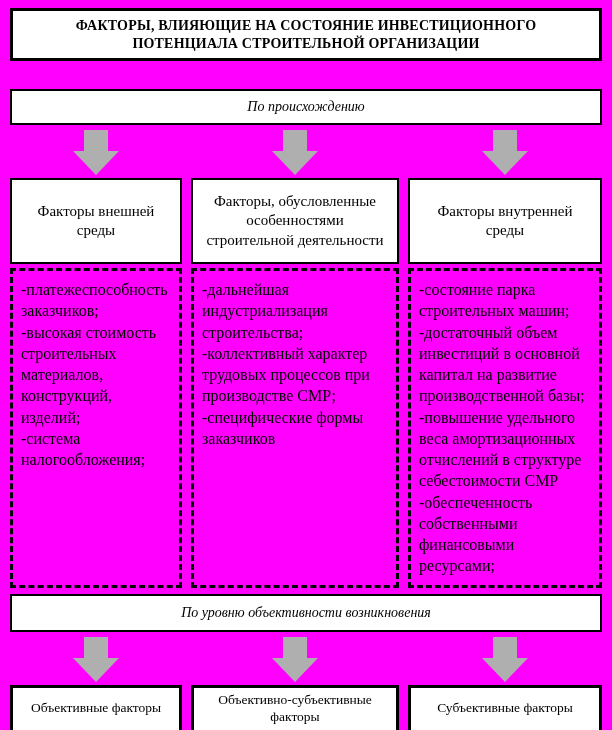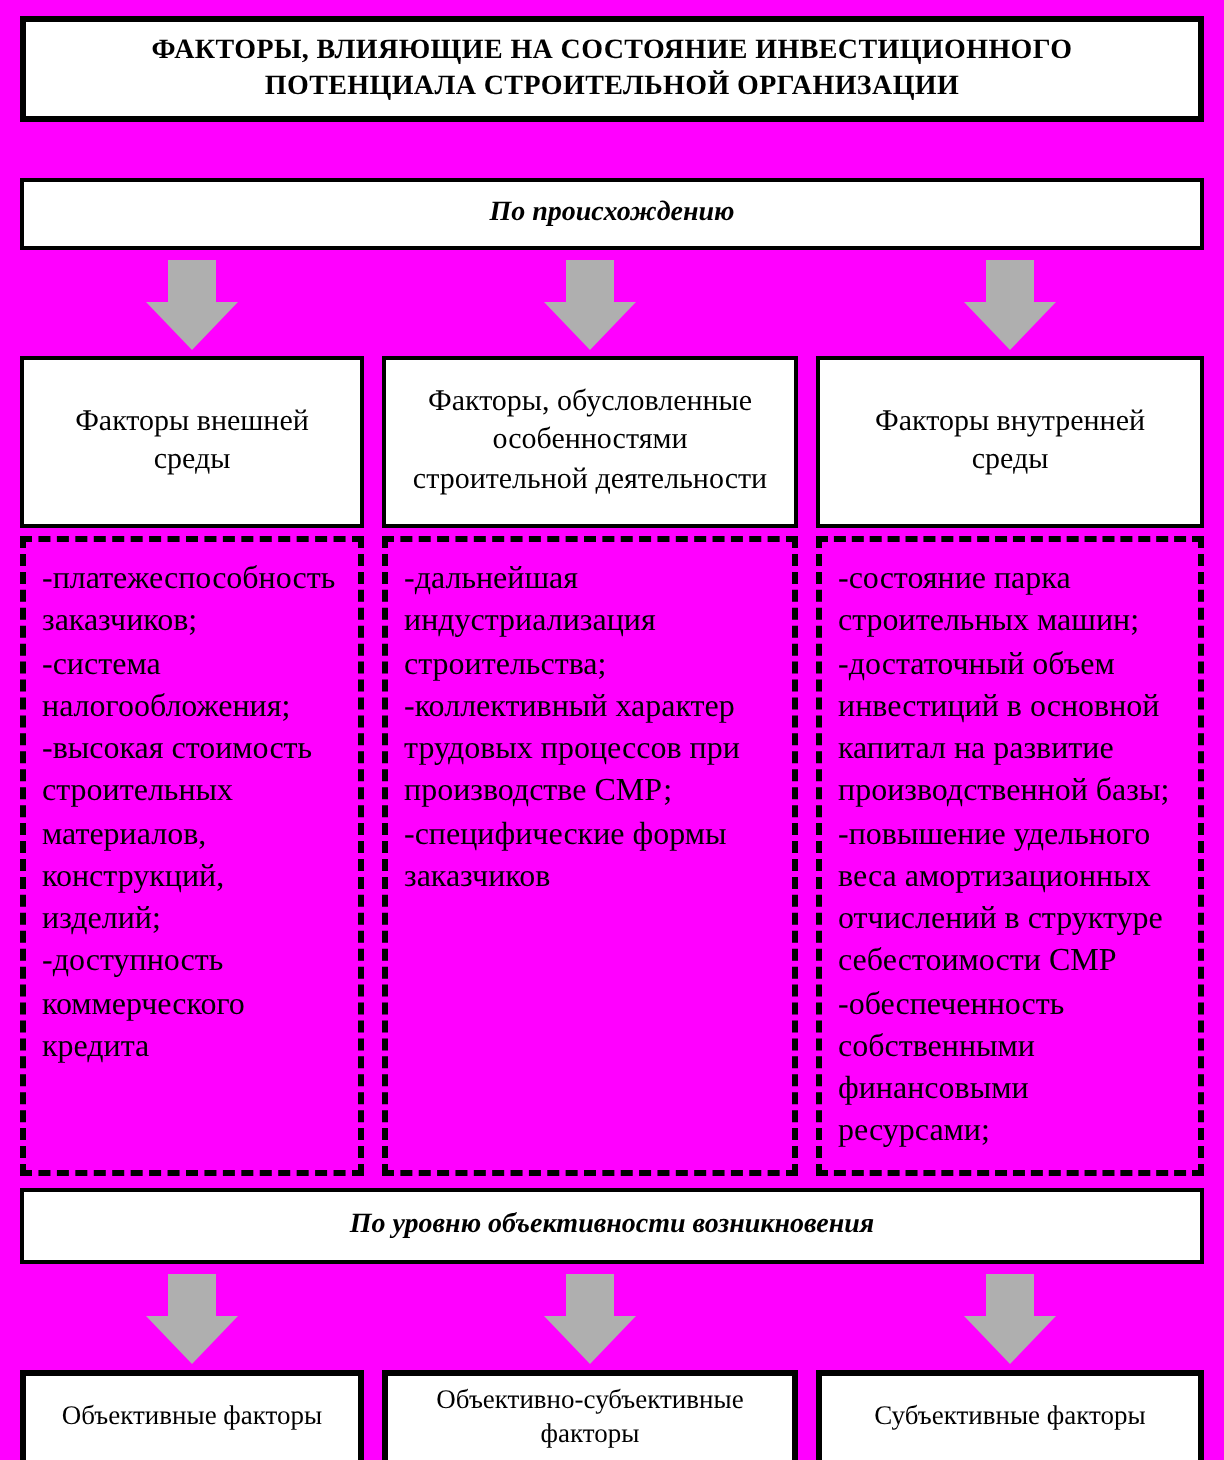--- a/index.html
+++ b/index.html
@@ -33,21 +33,21 @@
     font-size: 14px;
     line-height: 1.25;
     letter-spacing: 0.2px;
   }
   .band {
     min-height: 36px;
     display: flex;
     align-items: center;
     justify-content: center;
     text-align: center;
-    font-weight: bold;
+    font-weight: normal;
     font-style: italic;
     font-size: 14px;
     padding: 4px 8px;
   }
   .cols {
     display: grid;
     grid-template-columns: 172px 208px 194px;
     column-gap: 9px;
   }
   .arrow-row { margin: 5px 0 3px 0; }
@@ -137,23 +137,22 @@
       <span>Факторы, обусловленные особенностями строительной деятельности</span>
     </div>
     <div class="box heading-box">
       <span>Факторы внутренней среды</span>
     </div>
   </div>
 
   <div class="cols lists">
     <div class="dashed-box">
       <div class="li">-платежеспособность заказчиков;</div>
+      <div class="li">-высокая стоимость строительных материалов, конструкций, изделий;</div>
       <div class="li">-система налогообложения;</div>
-      <div class="li">-высокая стоимость строительных материалов, конструкций, изделий;</div>
-      <div class="li">-доступность коммерческого кредита</div>
     </div>
     <div class="dashed-box">
       <div class="li">-дальнейшая индустриализация строительства;</div>
       <div class="li">-коллективный характер трудовых процессов при производстве СМР;</div>
       <div class="li">-специфические формы заказчиков</div>
     </div>
     <div class="dashed-box">
       <div class="li">-состояние парка строительных машин;</div>
       <div class="li">-достаточный объем инвестиций в основной капитал на развитие производственной базы;</div>
       <div class="li">-повышение удельного веса амортизационных отчислений в структуре себестоимости СМР</div>

